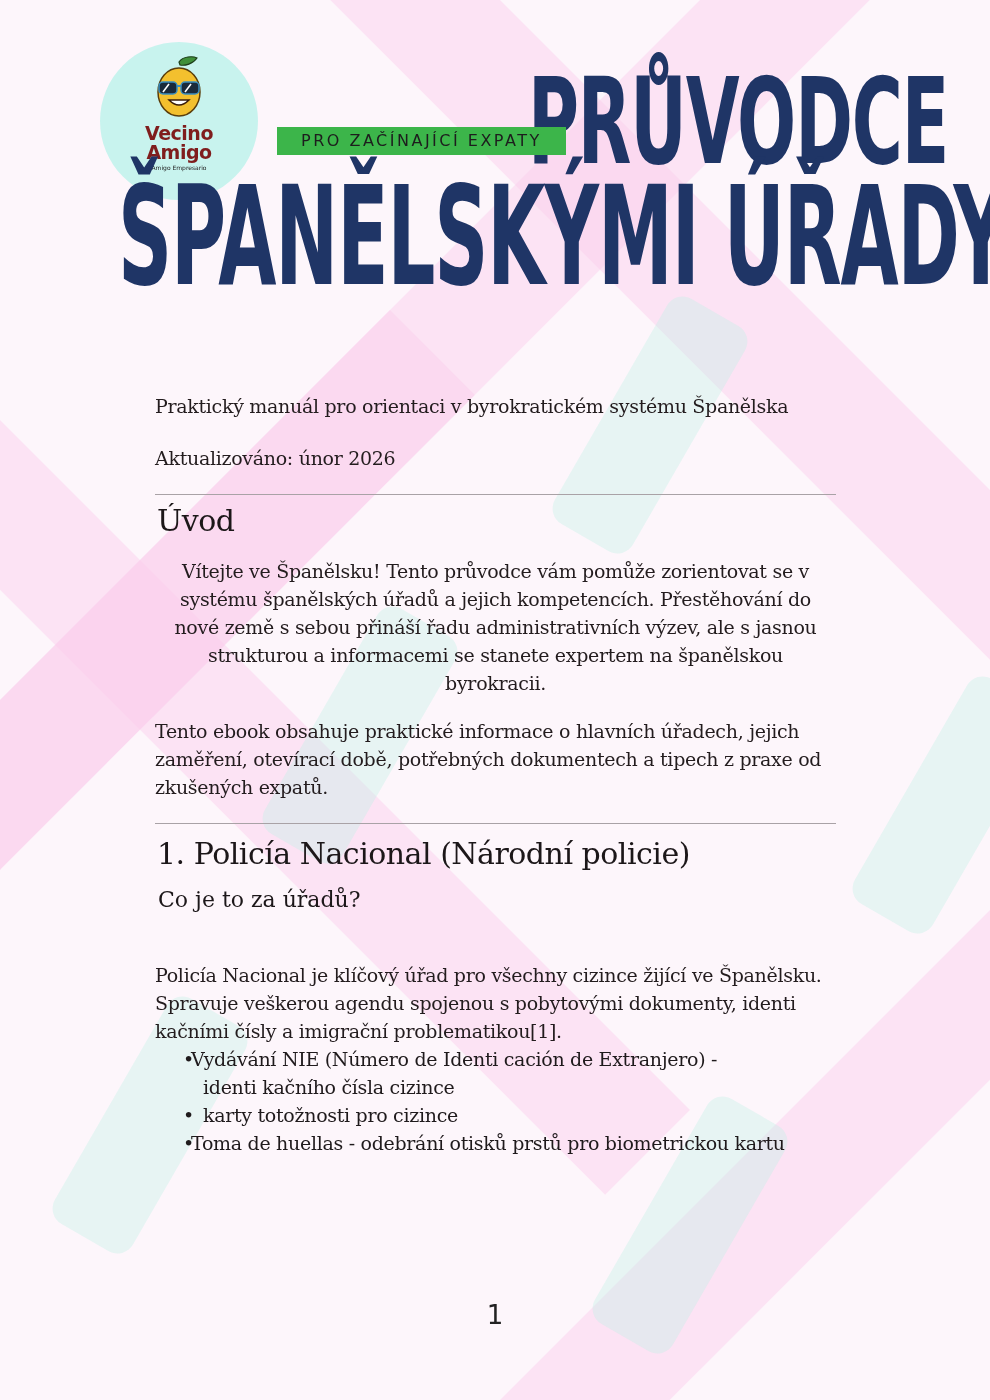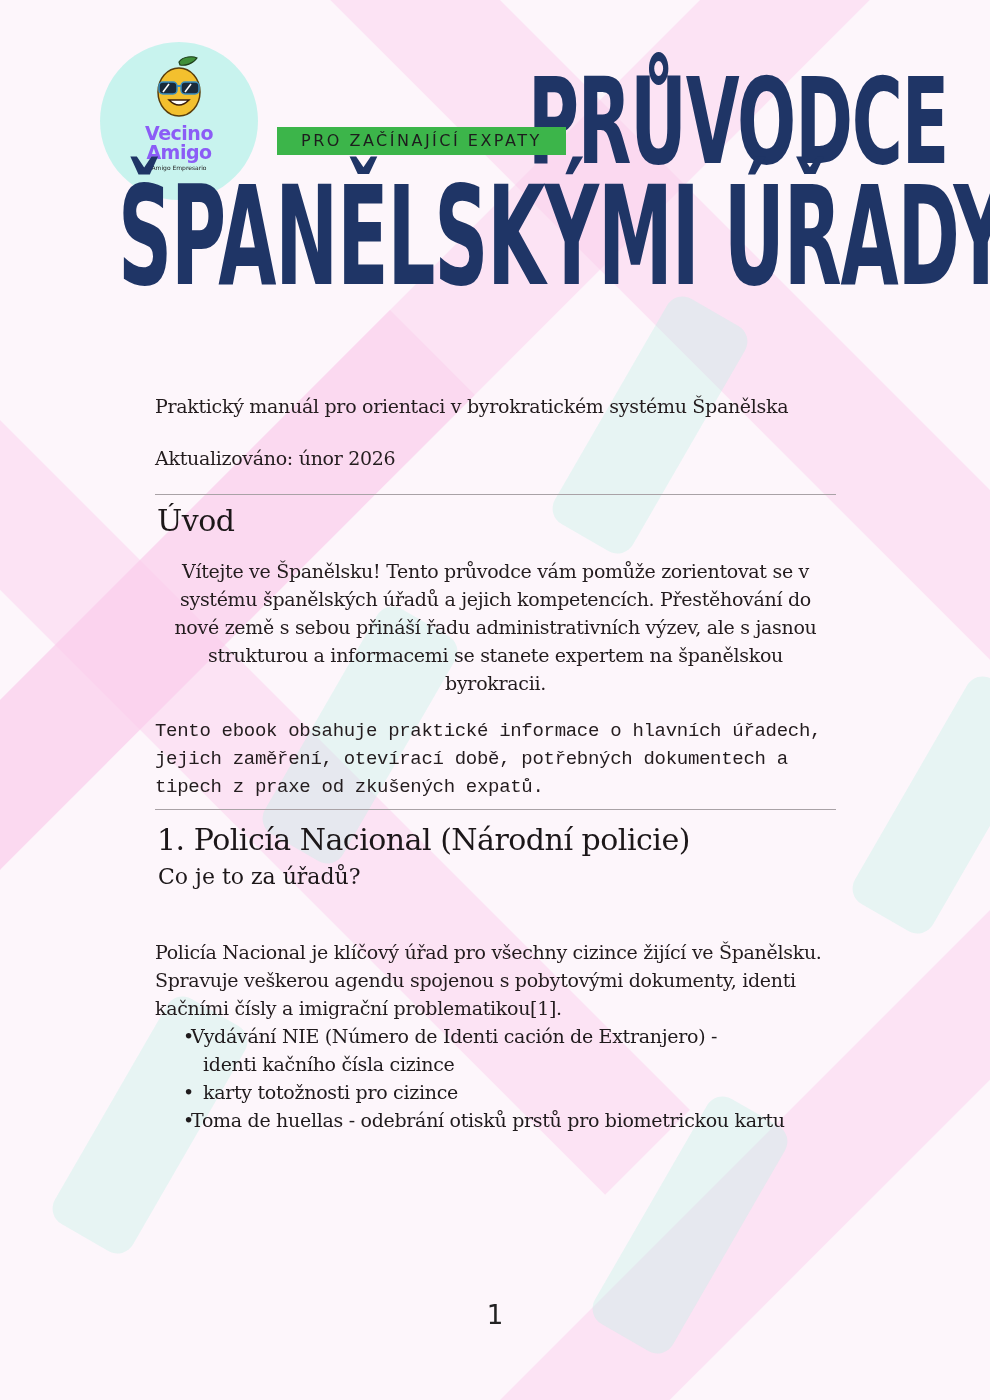--- a/index.html
+++ b/index.html
@@ -35,21 +35,21 @@
     .logo {
       position:absolute; left:100px; top:42px; width:158px; height:158px;
       border-radius:50%; background:#c8f3ee; z-index:2;
       display:flex; flex-direction:column; align-items:center;
     }
     .lemon {
       margin-top:14px; width:52px; height:62px; position:relative;
     }
     .logo-name {
       font-family:"DejaVu Sans", sans-serif; font-weight:bold;
-      font-size:19px; line-height:19px; text-align:center; color:#8b5cf6;
+      font-size:19px; line-height:19px; text-align:center; color:#7f1d1d;
       margin-top:6px; letter-spacing:-0.5px;
     }
     .logo-sub {
       font-family:"DejaVu Sans", sans-serif; font-size:6px; color:#222;
       margin-top:2px;
     }
     .tag {
       position:absolute; left:277px; top:127px; height:28px;
       padding:0 24px; background:#3cb54a; z-index:4;
       font-family:"DejaVu Sans", sans-serif; font-size:16px;
@@ -80,22 +80,22 @@
     .subtitle { margin-bottom:24px;margin-top:44px; }
     .updated { margin-bottom:22px; }
     hr.rule {
       border:0; border-top:1.5px solid #a9a2a6; margin:0; width:681px;
     }
     .h1 {
       font-size:30px; line-height:36px; margin:8px 0 18px 2px;
       font-weight:normal; color:#1c1719; letter-spacing:-0.5px;
     }
     .intro-p1 { margin-bottom:20px;text-align:center; }
-    .intro-p2 { margin-bottom:8px;font-family:Liberation Mono, monospace; }
-    .h1.sec { margin:12px 0 4px 2px; }
+    .intro-p2 { margin-bottom:22px; }
+    .h1.sec { margin:12px 0 13px 2px; }
     .h2 {
       font-size:22px; line-height:30px; margin:0 0 46px 3px;
       font-weight:normal; color:#1c1719;
     }
     .h2b {
       font-size:22px; line-height:30px; margin:0 0 46px 0;
       font-weight:normal; color:#1c1719;
     }
     ul.bullets { list-style:none; margin:0; padding:0 0 0 28px; }
     ul.bullets li {

